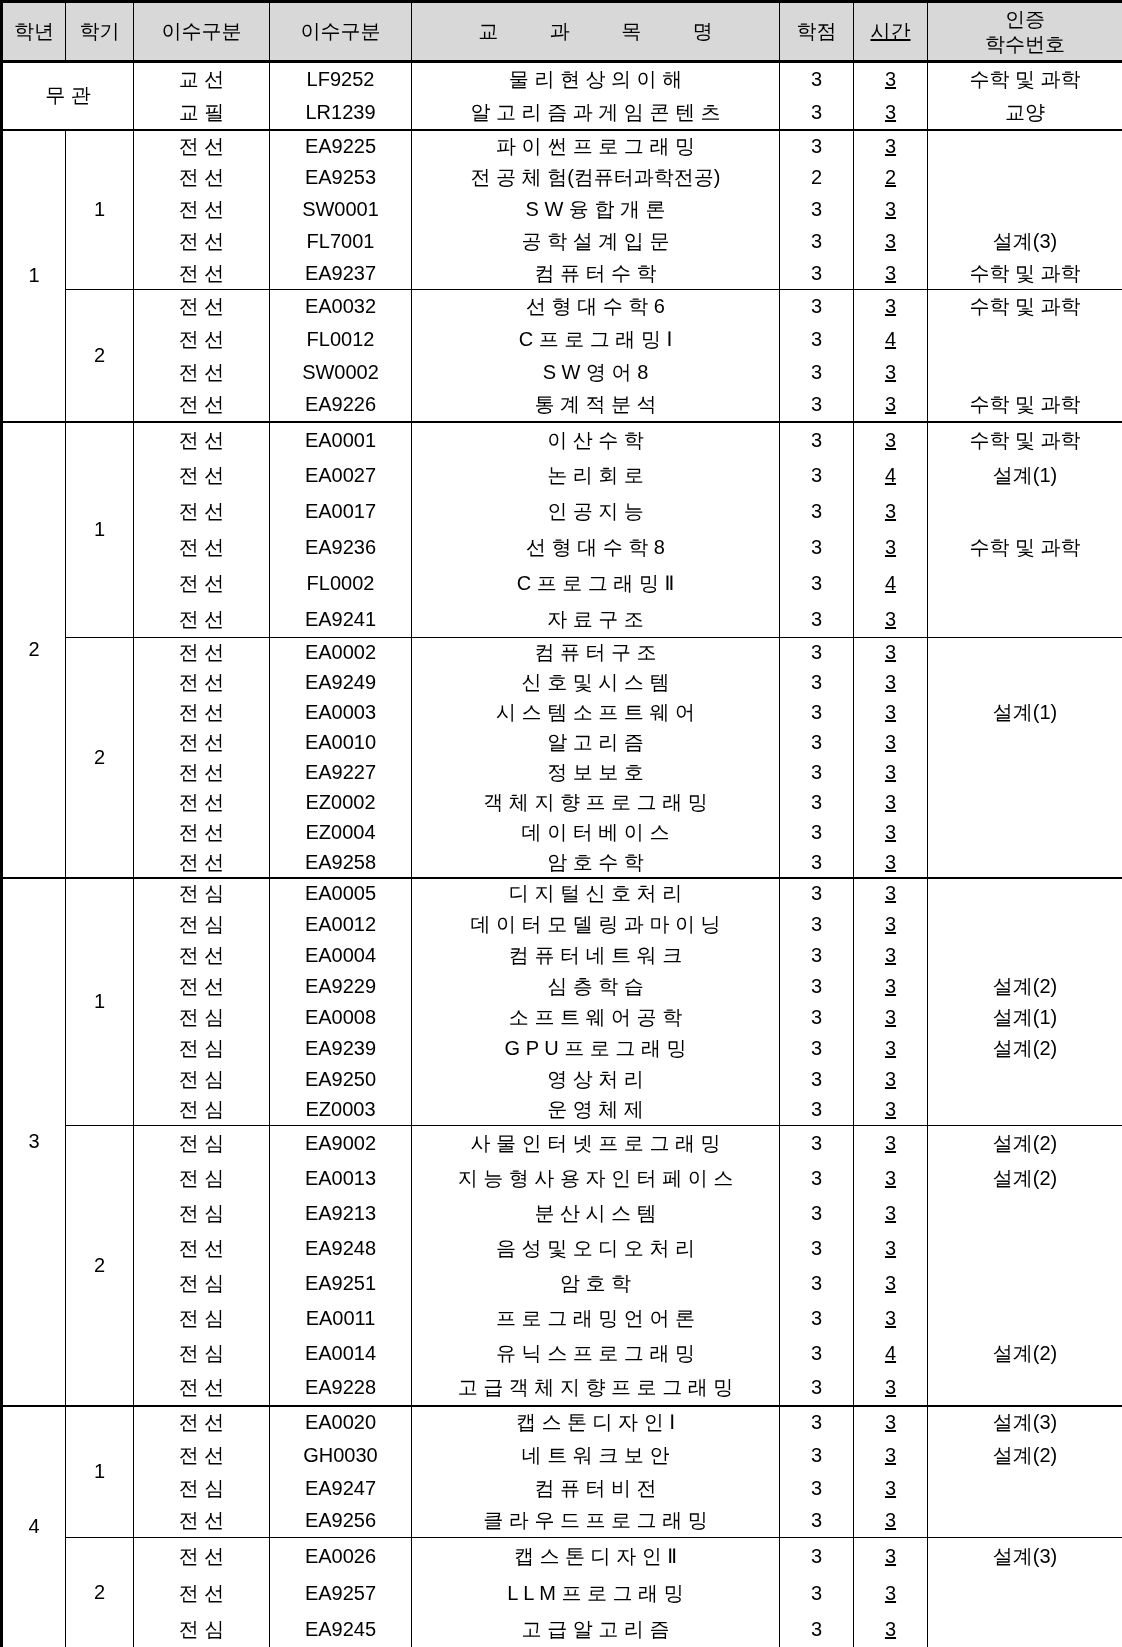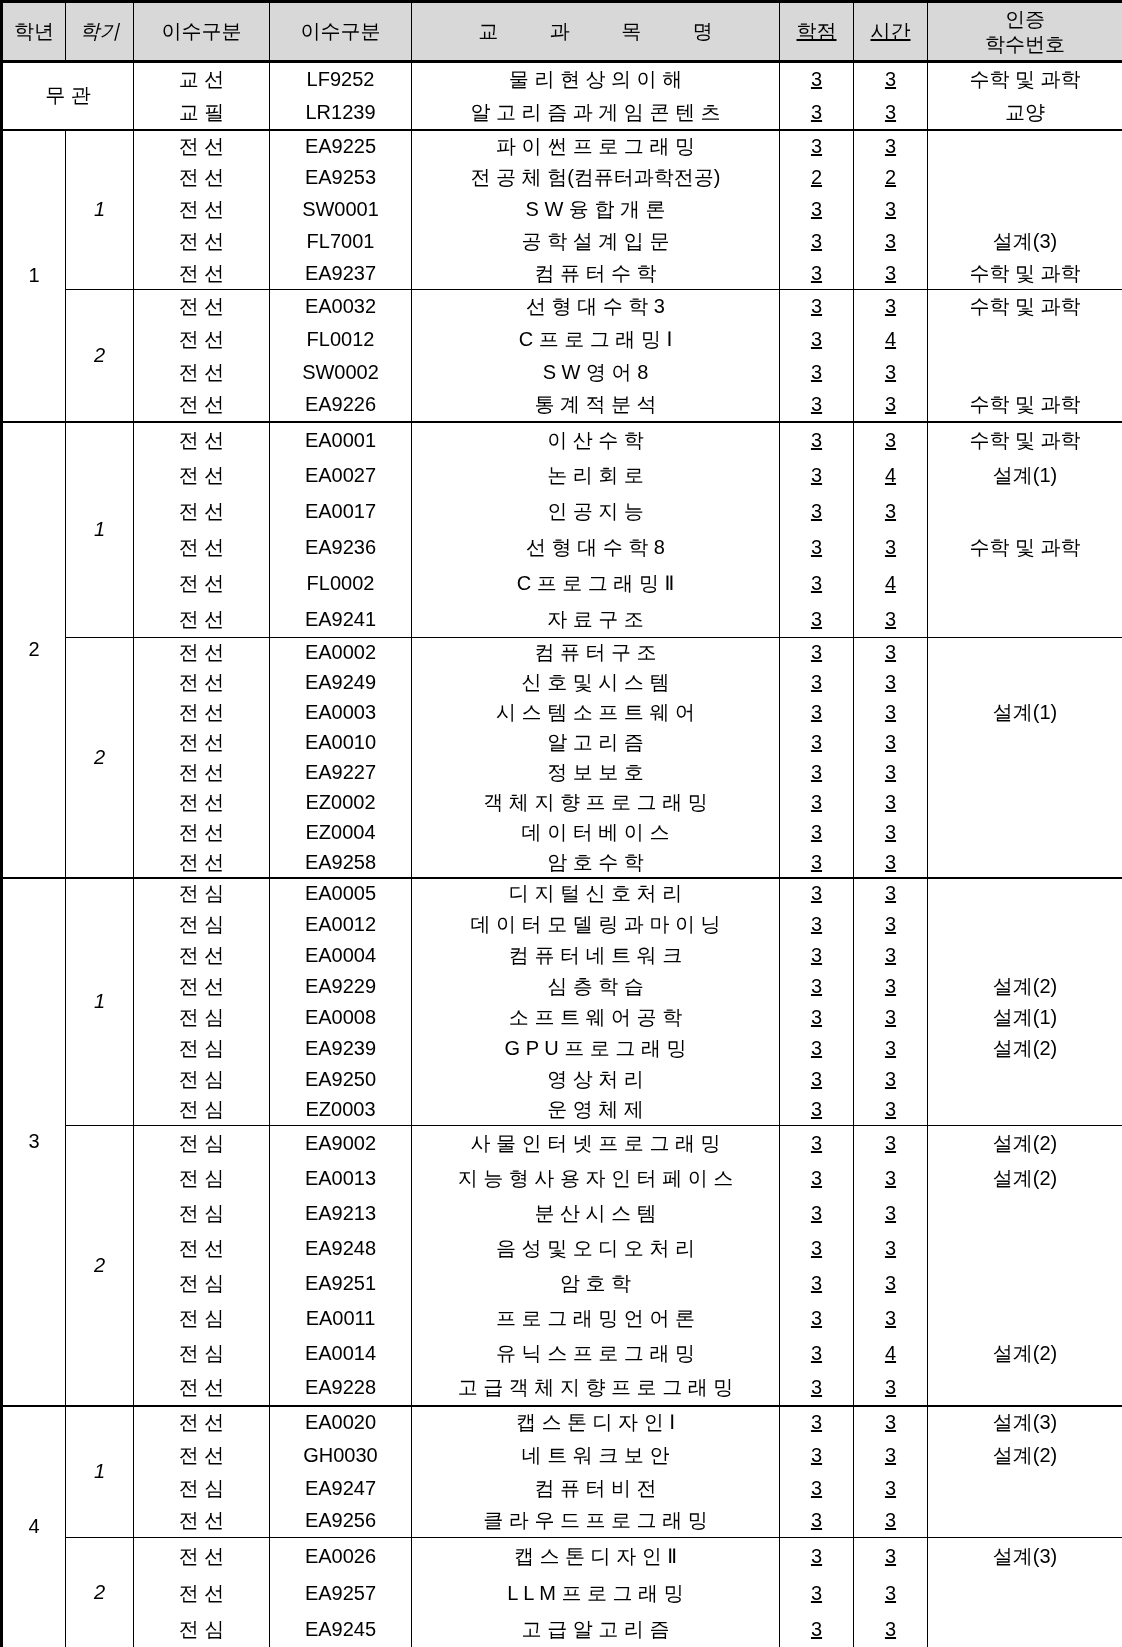--- a/index.html
+++ b/index.html
@@ -48,25 +48,25 @@
   }
 
   
   tbody.year-sec { border-top: 2px solid #000000; }
 
   
   tr.sem-start td { border-top: 1px solid #000000; }
 
   
   .col-year     { width: 64px; text-align: center; }
-  .col-semester { width: 68px; font-style: italic; }
+  .col-semester { width: 68px; }
   .col-category { width: 136px; }
   .col-code     { width: 142px; }
   .col-name     { width: 368px; }
-  .col-credits  { width: 74px; text-decoration: underline; }
+  .col-credits  { width: 74px; }
   .col-hours    { width: 74px; text-decoration: underline; }
   .col-cert     { width: 196px; }
 
   
   tr[data-sec="0-0"] { height: 34px; }
   tr[data-sec="1-0"] { height: 32px; }
   tr[data-sec="1-1"] { height: 33px; }
   tr[data-sec="2-0"] { height: 36px; }
   tr[data-sec="2-1"] { height: 30px; }
   tr[data-sec="3-0"] { height: 31px; }
@@ -150,21 +150,21 @@
         <td data-name="code-cell" class="col-code">EA9237</td>
         <td data-name="name-cell" class="col-name">컴 퓨 터 수 학</td>
         <td data-name="credits-cell" class="col-credits">3</td>
         <td data-name="hours-cell" class="col-hours">3</td>
         <td data-name="cert-cell" class="col-cert">수학 및 과학</td>
       </tr>
       <tr data-name="table-row" data-sec="1-1" class="sem-start">
         <td data-name="semester-cell" class="col-semester" rowspan="4">2</td>
         <td data-name="category-cell" class="col-category">전 선</td>
         <td data-name="code-cell" class="col-code">EA0032</td>
-        <td data-name="name-cell" class="col-name">선 형 대 수 학 3</td>
+        <td data-name="name-cell" class="col-name">선 형 대 수 학 6</td>
         <td data-name="credits-cell" class="col-credits">3</td>
         <td data-name="hours-cell" class="col-hours">3</td>
         <td data-name="cert-cell" class="col-cert">수학 및 과학</td>
       </tr>
       <tr data-name="table-row" data-sec="1-1">
         <td data-name="category-cell" class="col-category">전 선</td>
         <td data-name="code-cell" class="col-code">FL0012</td>
         <td data-name="name-cell" class="col-name">C 프 로 그 래 밍 Ⅰ</td>
         <td data-name="credits-cell" class="col-credits">3</td>
         <td data-name="hours-cell" class="col-hours">4</td>

